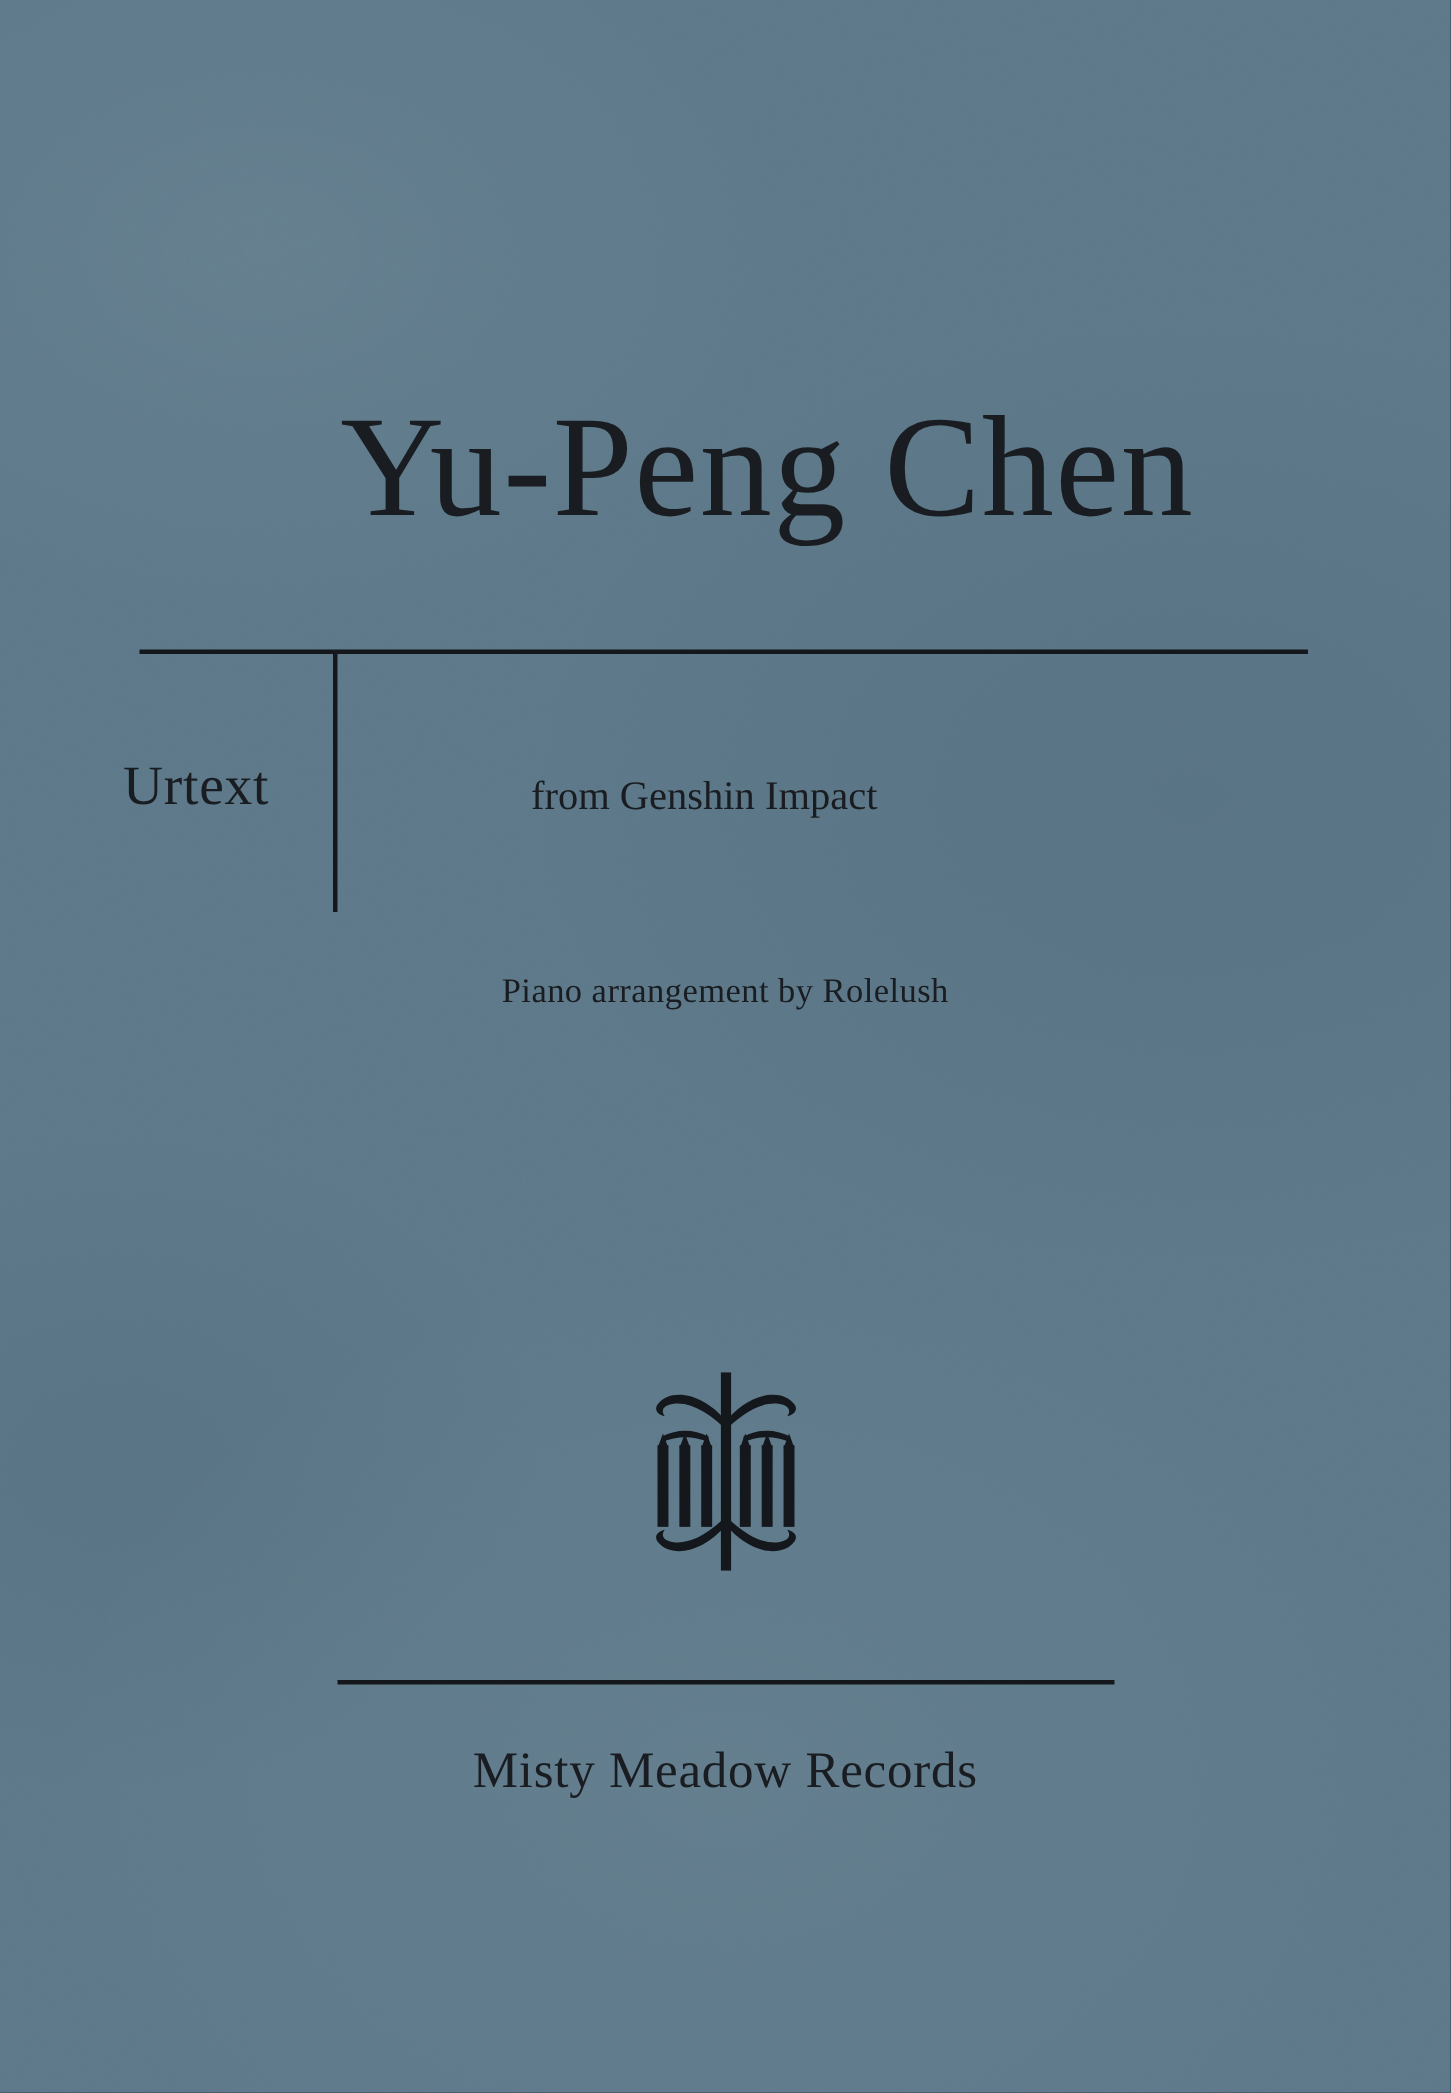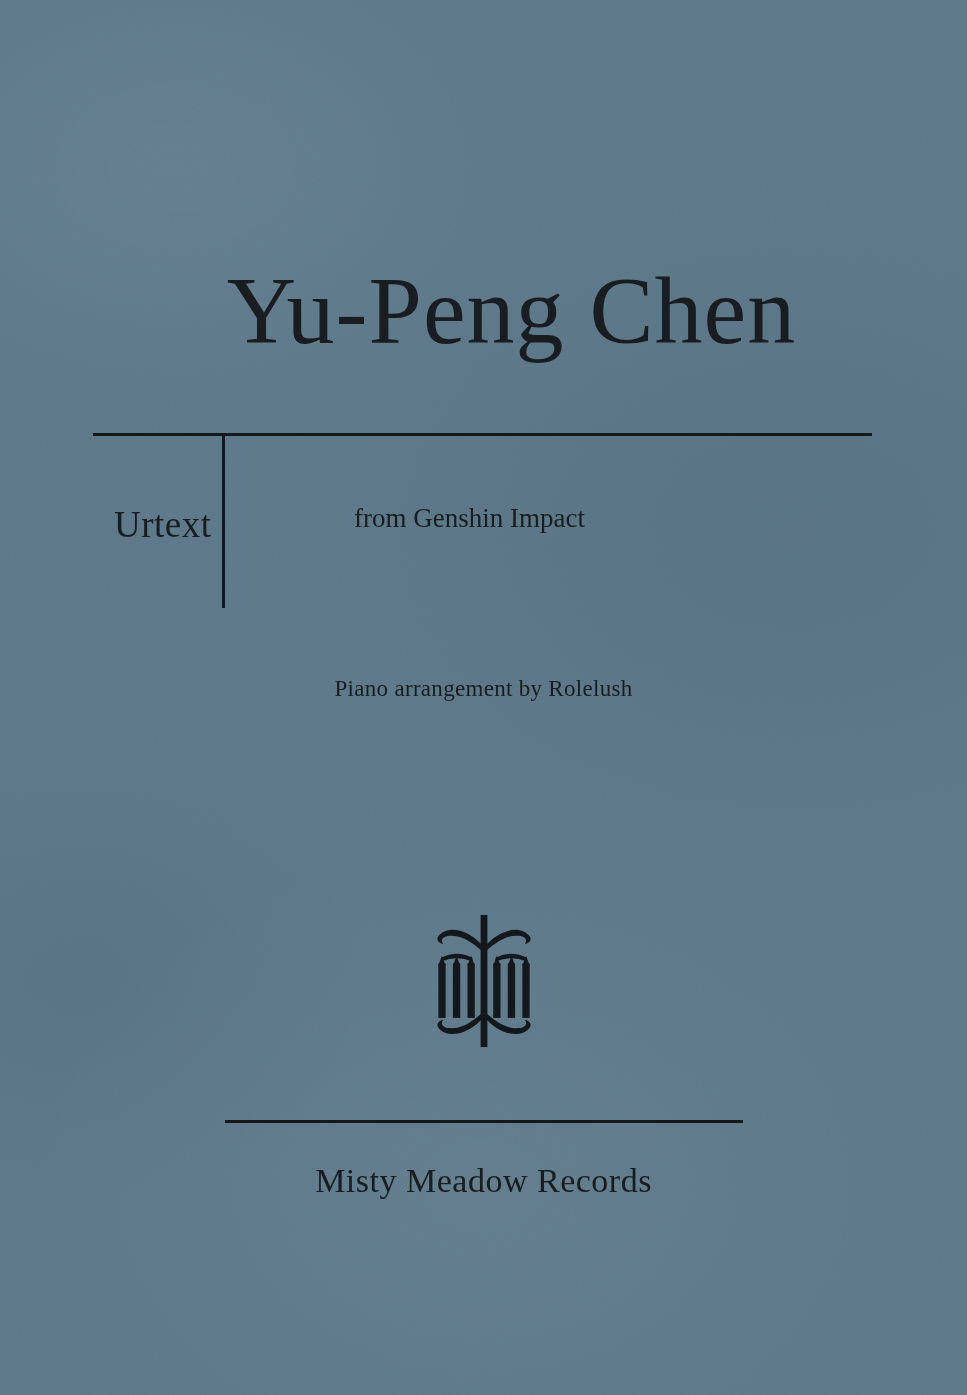--- a/index.html
+++ b/index.html
@@ -42,51 +42,50 @@
   }
   .rule {
     position: absolute;
     background: #14181c;
   }
   .rule-top      { left: 93px;  top: 433px;  width: 779px; height: 3px; }
   .rule-vertical { left: 222px; top: 434px;  width: 3px;   height: 174px; }
   .rule-bottom   { left: 225px; top: 1120px; width: 518px; height: 3px; }
   .edition {
     position: absolute;
-    left: 114px;
+    left: 82px;
     top: 503px;
     font-size: 37px;
     letter-spacing: 0.5px;
   }
   .titleblock {
     position: absolute;
     left: 354px;
     top: 501px;
   }
   .work-title {
     font-size: 37px;
     line-height: 1.1;
     letter-spacing: 0.5px;
     white-space: nowrap;
   }
   .work-subtitle {
     font-size: 27px;
     line-height: 1.15;
-    margin-top: 2px;
+    margin-top: 14px;
     white-space: nowrap;
   }
   .arranger {
     position: absolute;
     left: 0;
     top: 648px;
     width: 100%;
     text-align: center;
     font-size: 23px;
     letter-spacing: 0.3px;
-    margin-top: 28px;
   }
   .logo {
     position: absolute;
     left: 50%;
     top: 913px;
     transform: translateX(-50%);
     width: 100px;
     height: 136px;
   }
   .publisher {

